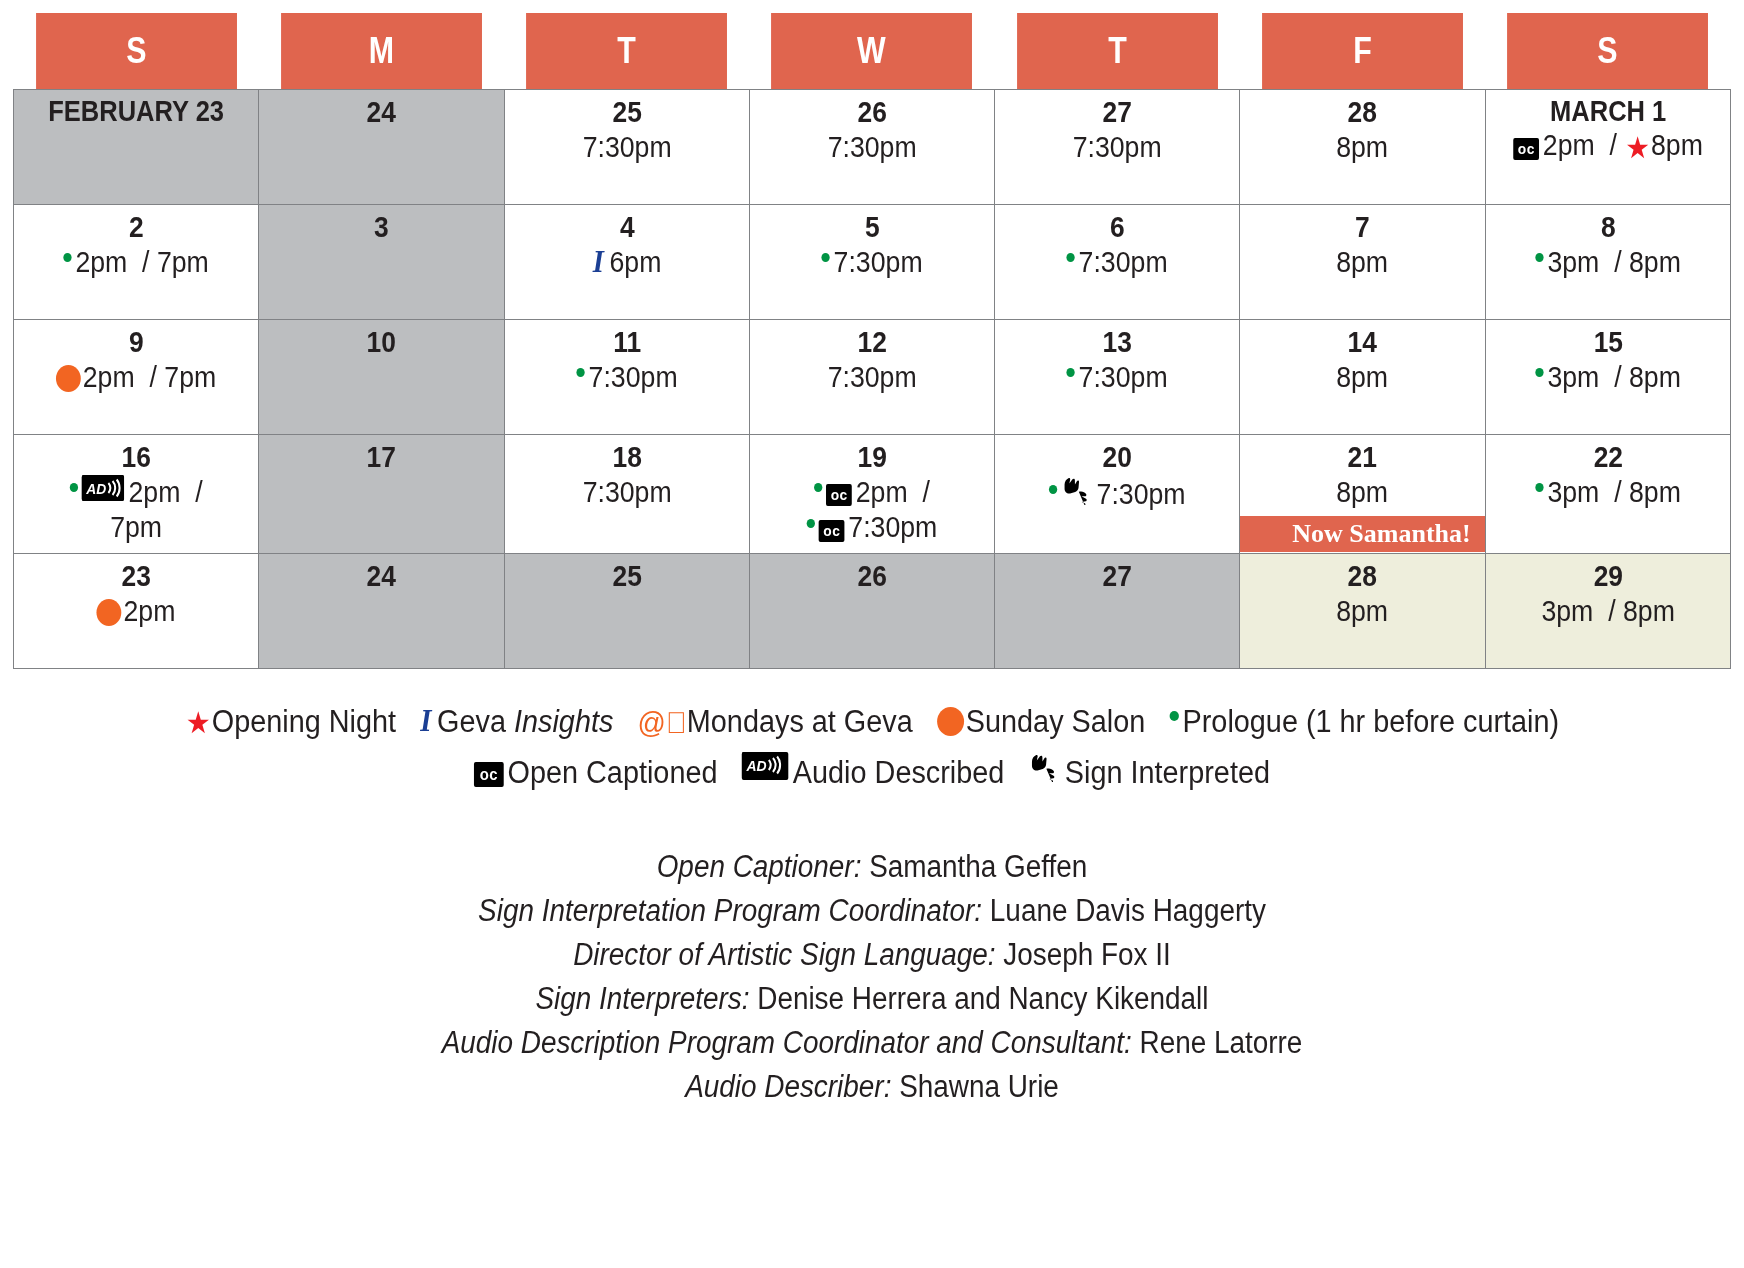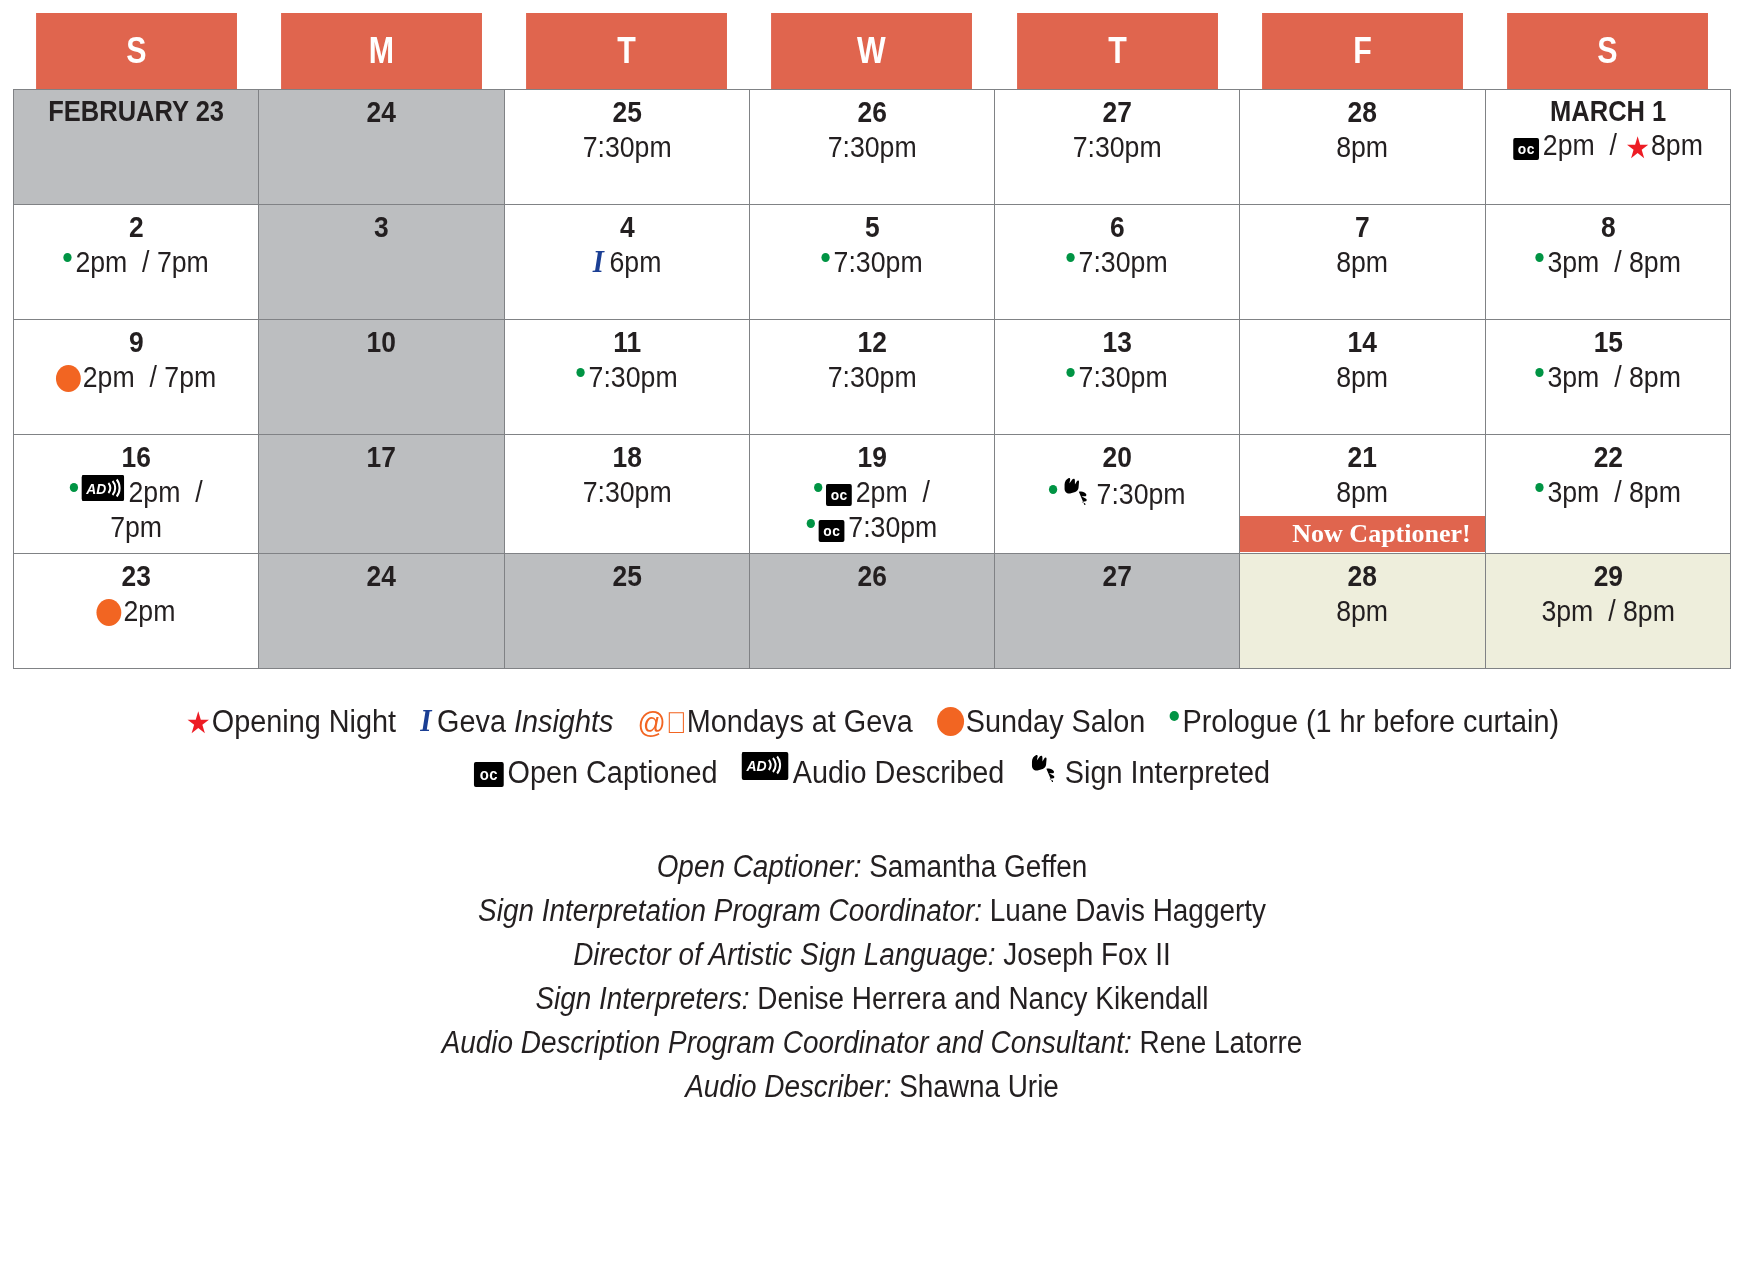--- a/index.html
+++ b/index.html
@@ -432,21 +432,21 @@
           <td class="dim">
             <span class="daynum">25</span>
           </td>
           <td class="dim">
             <span class="daynum">26</span>
           </td>
           <td class="dim">
             <span class="daynum">27</span>
           </td>
           <td class="extended">
-            <div class="ext-banner">Now Captioner!</div>
+            <div class="ext-banner">Now Samantha!</div>
             <span class="daynum">28</span>
             <span class="times">
               <span class="ln">8pm</span>
             </span>
           </td>
           <td class="extended">
             <span class="daynum">29</span>
             <span class="times">
               <span class="ln">3pm&nbsp; / 8pm</span>
             </span>

